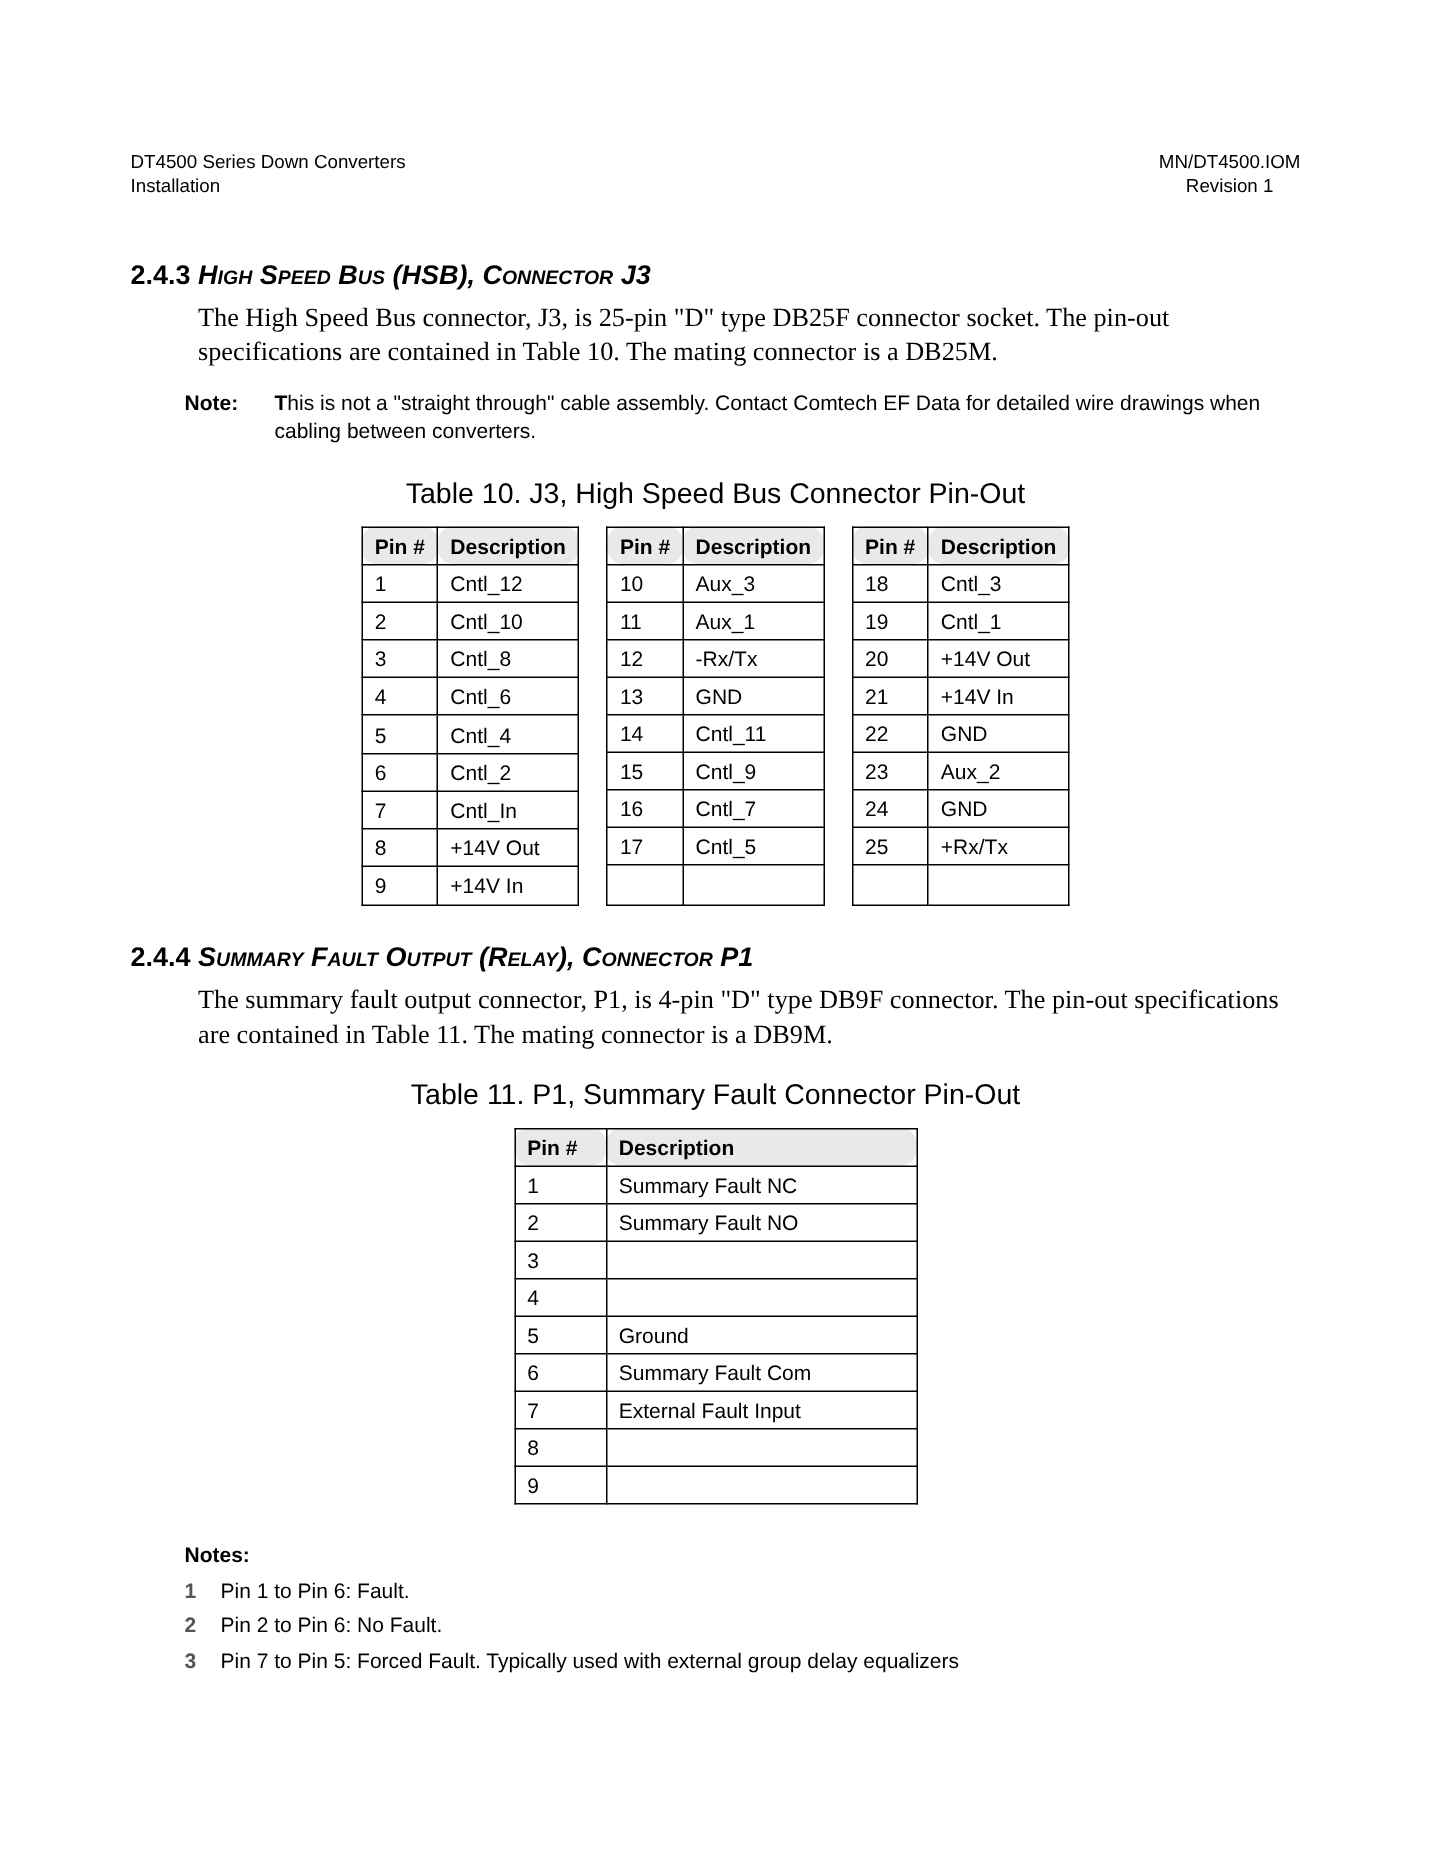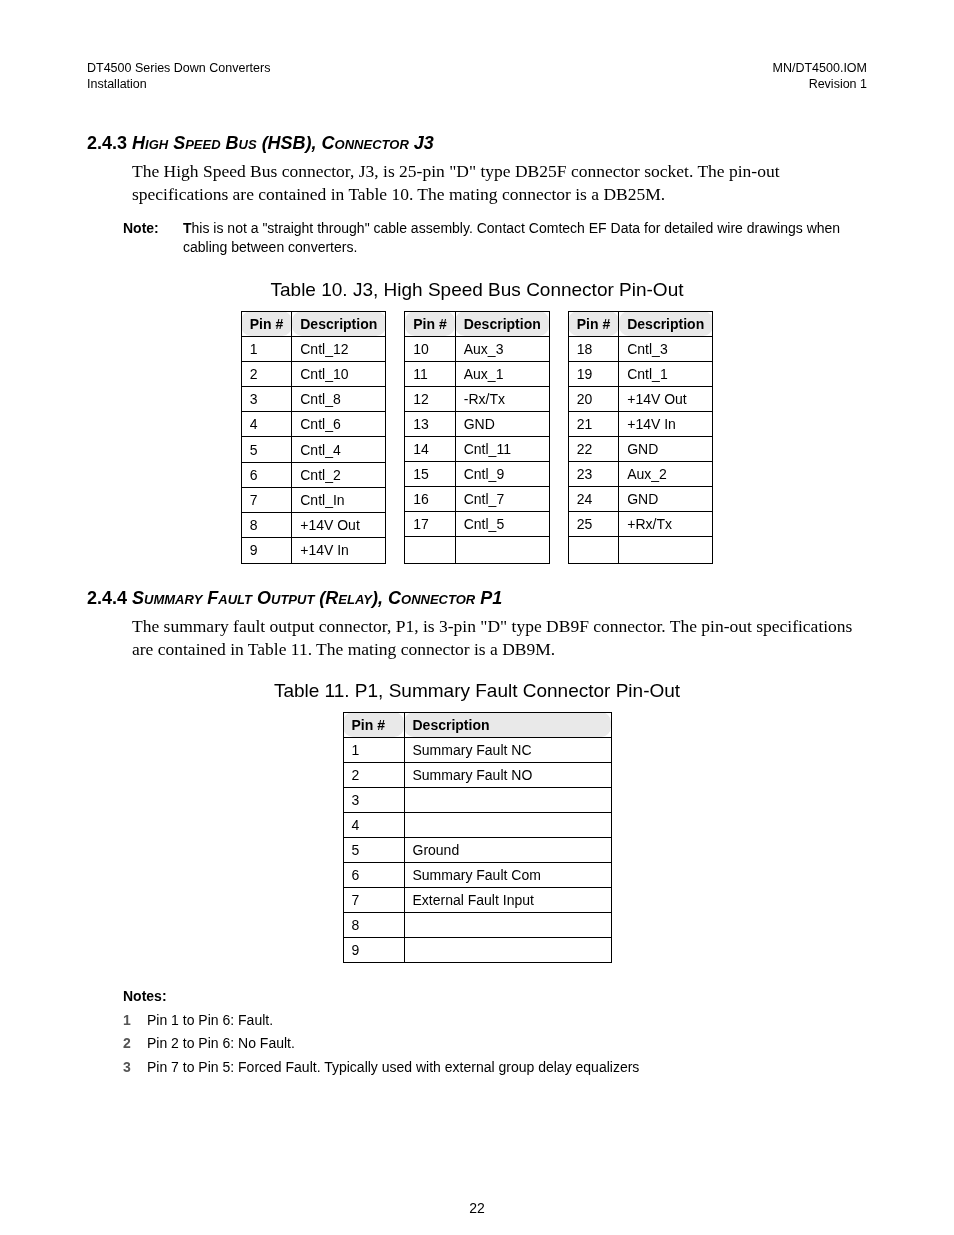--- a/index.html
+++ b/index.html
@@ -16,22 +16,22 @@
     padding: 60px 60px 40px 60px;
     box-sizing: content-box;
   }
   .header-row {
     display: flex;
     justify-content: space-between;
     font-size: 12.5px;
     line-height: 1.3;
     margin-bottom: 40px;
   }
-  .header-left, .header-right { white-space: pre-line; }
-  .header-right { text-align: right; }
+  .header-left, .header-right { white-space: pre-line; margin-top: 40px; }
+  .header-right { text-align: center; }
 
   h2.section {
     font-size: 18px;
     font-weight: bold;
     margin: 24px 0 6px 0;
   }
   h2.section .num { font-variant: normal; text-align: center; }
   h2.section .caps { font-variant: small-caps; font-style: italic; }
 
   p.body {
@@ -278,21 +278,21 @@
             <td class="empty"></td>
           </tr>
         </tbody>
     </table>
   </div>
 
   <h2 class="section">
     <span class="num">2.4.4 </span><span class="caps">Summary Fault Output (Relay), Connector P1</span>
   </h2>
 
-  <p class="body">The summary fault output connector, P1, is 3-pin "D" type DB9F connector.  The pin-out specifications are contained in Table 11.  The mating connector is a DB9M.</p>
+  <p class="body">The summary fault output connector, P1, is 4-pin "D" type DB9F connector.  The pin-out specifications are contained in Table 11.  The mating connector is a DB9M.</p>
 
   <div class="caption">Table 11.  P1, Summary Fault Connector Pin-Out</div>
 
   <div class="table1-wrap">
     <table class="pin wide">
       <tbody>
           <tr>
         <th>Pin #</th>
         <th>Description</th>
       </tr>

